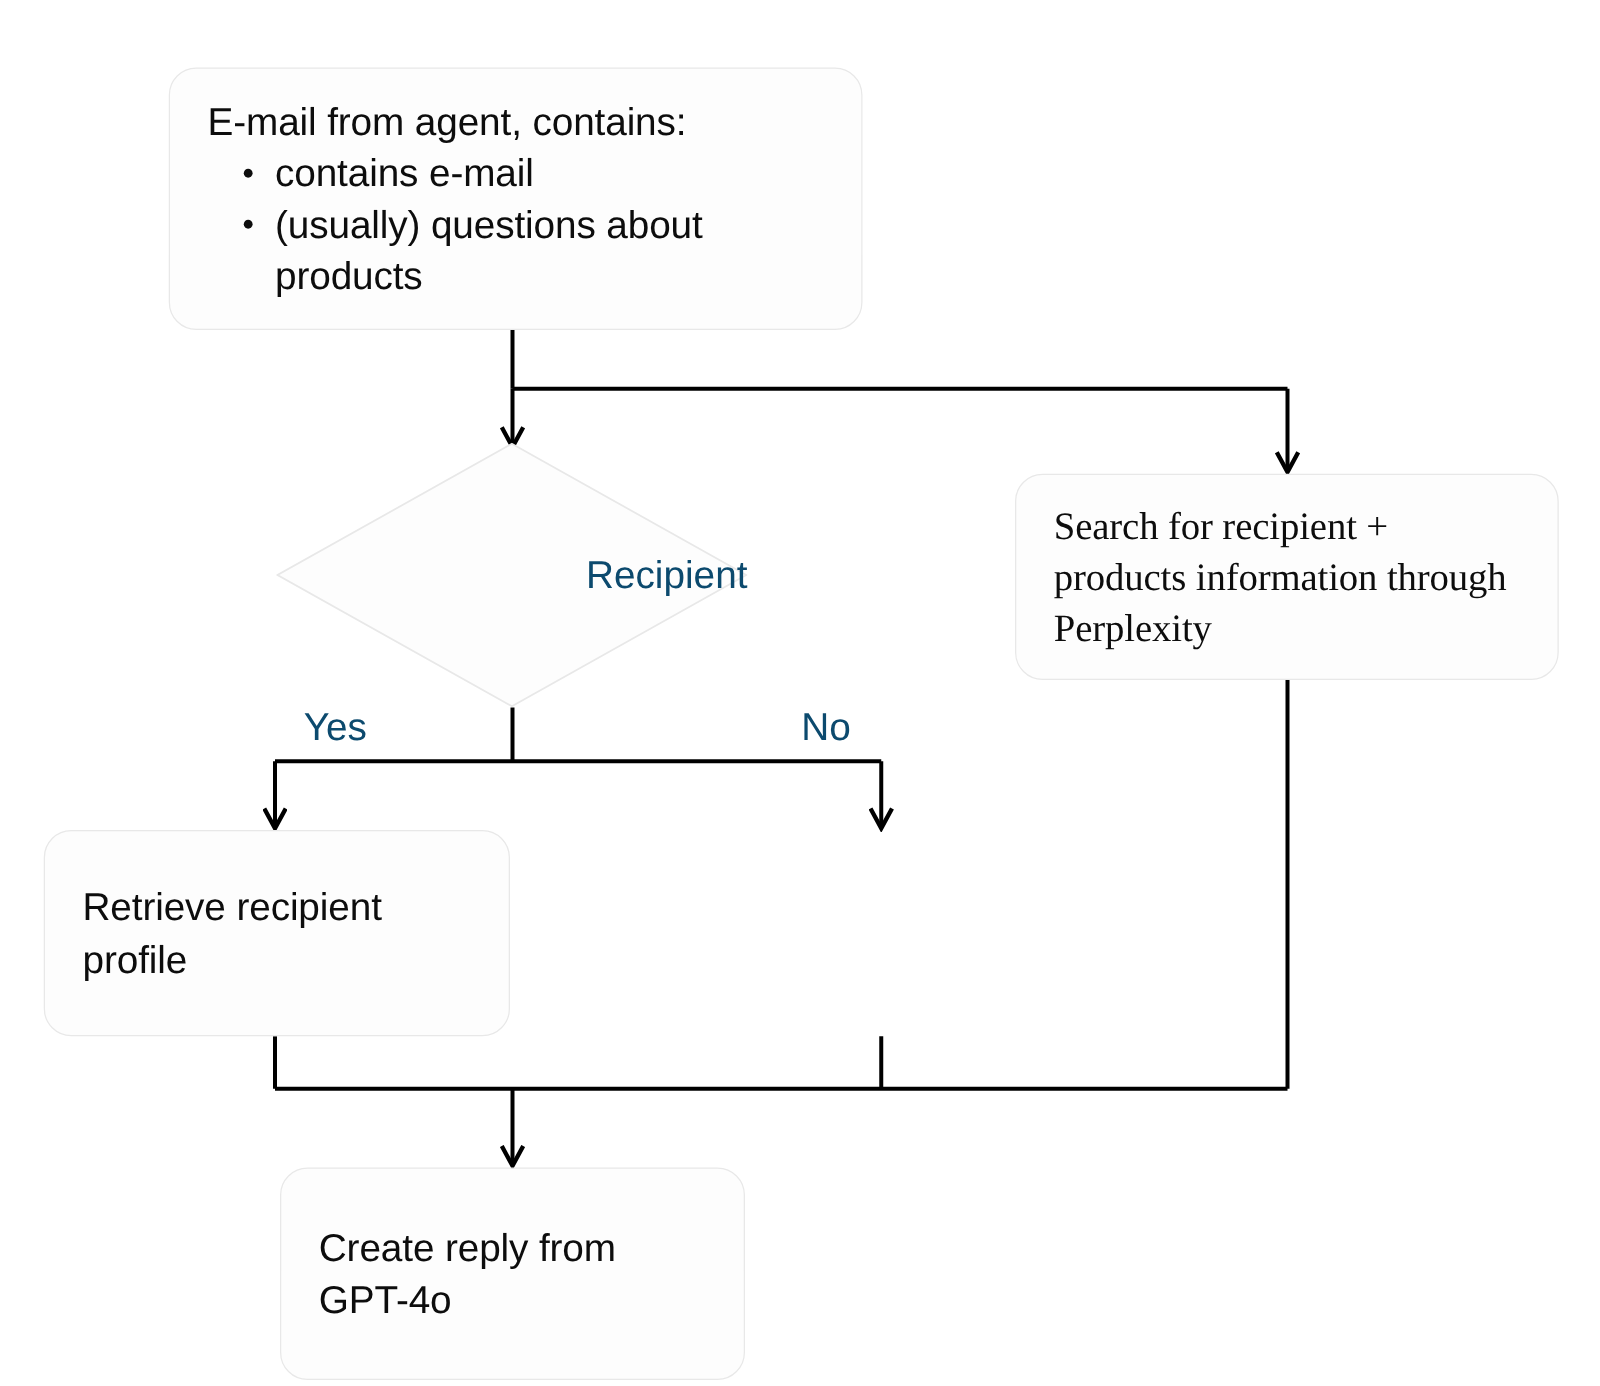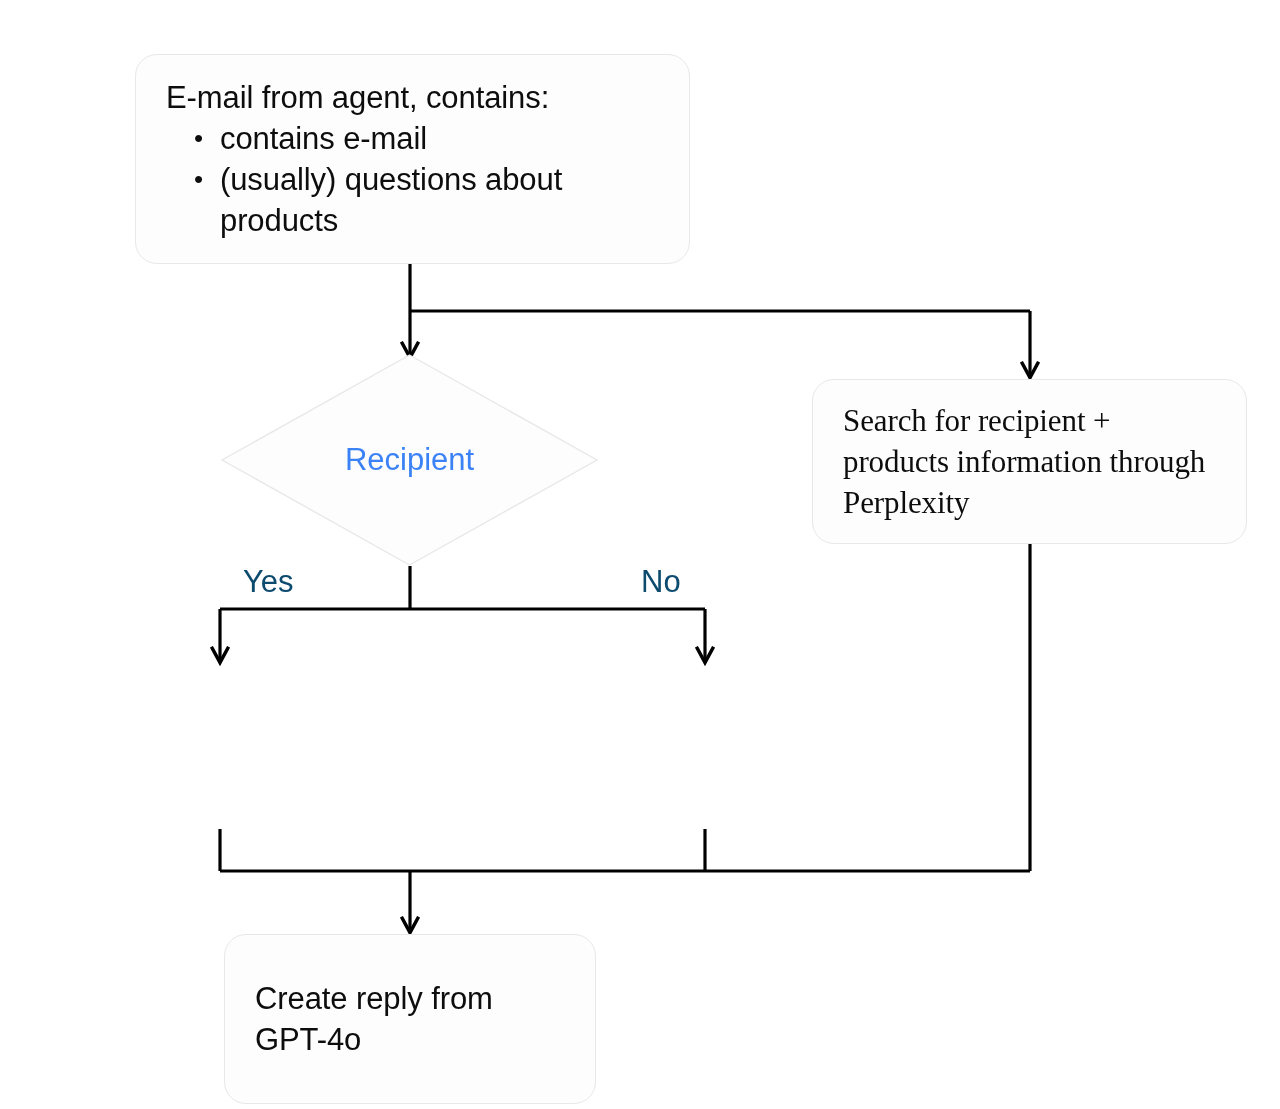--- a/index.html
+++ b/index.html
@@ -76,23 +76,23 @@
     height: 100%;
   }
   .diamond-label {
     position: absolute;
     left: 0;
     top: 0;
     width: 100%;
     height: 100%;
     display: flex;
     flex-direction: column;
-    align-items: center;
+    align-items: flex-end;
     justify-content: center;
-    color: #3b82f6;
+    color: #0c4a6e;
     font-size: 31px;
     line-height: 1.33;
     text-align: center;
     white-space: pre;
   }
   .edge-label {
     position: absolute;
     color: #0c4a6e;
     font-size: 31px;
     line-height: 1;
@@ -153,20 +153,23 @@
     </svg>
     <div class="diamond-label">
       <div>Recipient</div>
     </div>
   </div>
 
   <div class="node" style="left:812px; top:355px; width:435px; height:165px;font-family:Liberation Serif, serif;">
     <div class="pad">Search for recipient + products information through Perplexity</div>
   </div>
 
+  <div class="node" style="left:35px; top:640px; width:373px; height:165px;">
+    <div class="pad">Retrieve recipient profile</div>
+  </div>
 
 
   <div class="node" style="left:224px; top:910px; width:372px; height:170px;">
     <div class="pad">Create reply from GPT-4o</div>
   </div>
 
   <div class="edge-label" style="left:243px; top:542px;">Yes</div>
   <div class="edge-label" style="left:641px; top:542px;">No</div>
 
 </div>

